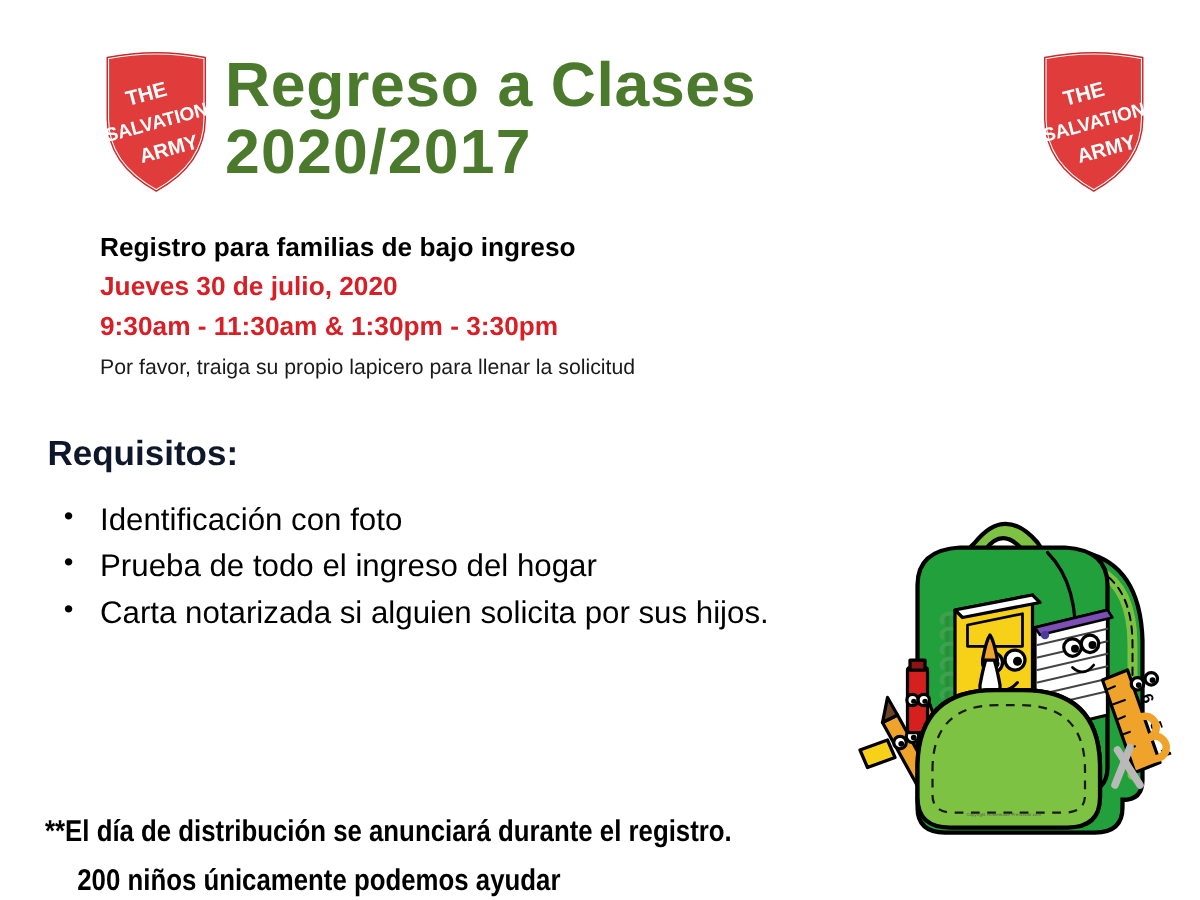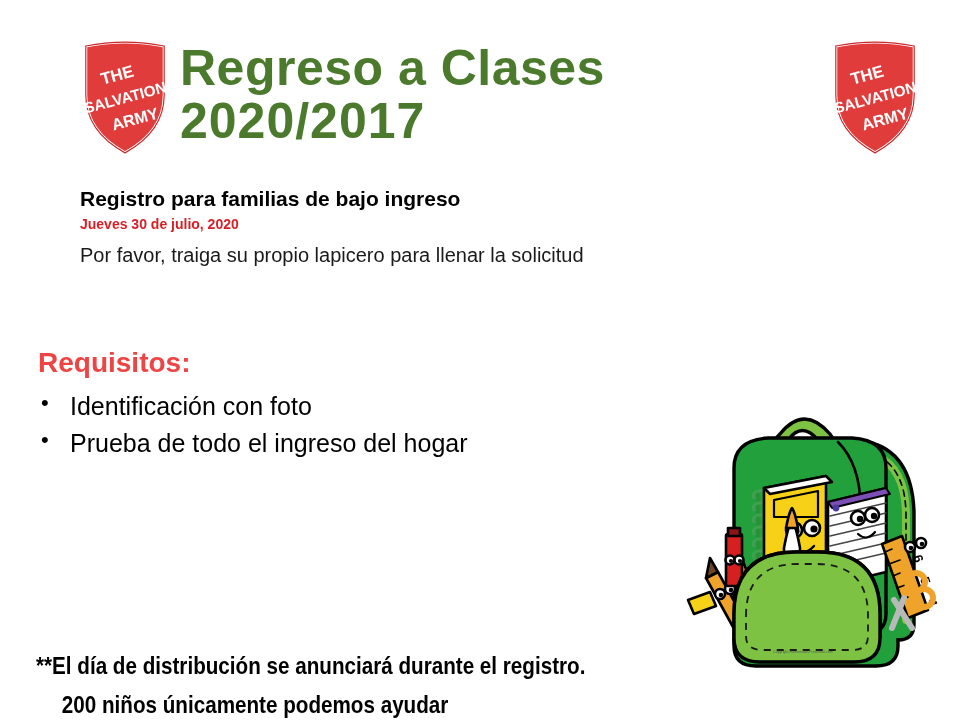--- a/index.html
+++ b/index.html
@@ -54,47 +54,47 @@
     text-align: left;
     margin-top: 12px;
   }
   .sub-1 {
     font-size: 21px;
     font-weight: bold;
     color: #000000;
     line-height: 1.45;
   }
   .sub-2, .sub-3 {
-    font-size: 14px;
+    font-size: 21px;
     font-weight: bold;
     color: #D81F26;
     line-height: 1.52;
   }
   .sub-4 {
-    font-size: 20px;
+    font-size: 17px;
     font-weight: normal;
     color: #1a1a1a;
     line-height: 1.9;
   }
 
   
   .req-head {
     position: absolute;
     left: 38px;
     top: 347px;
     font-size: 28px;
     font-weight: bold;
-    color: #ef4444;
+    color: #0f172a;
   }
   .req-list {
     position: absolute;
     left: 38px;
     top: 388px;
     width: 680px;
-    margin: 0;
+    margin: 10px;
     padding: 0;
     list-style: none;
   }
   .req-list li {
     font-size: 25px;
     line-height: 1.47;
     color: #000000;
     white-space: nowrap;
     position: relative;
     padding-left: 32px;
@@ -175,27 +175,29 @@
 </div>
 
 <div class="title-block">
   <div class="title-line">Regreso a Clases</div>
   <div class="title-line title-line-2">2020/2017</div>
 </div>
 
 <div class="sub-block">
   <div class="sub-1">Registro para familias de bajo ingreso</div>
   <div class="sub-2">Jueves 30 de julio, 2020</div>
+  <div class="sub-3">9:30am - 11:30am &amp; 1:30pm - 3:30pm</div>
   <div class="sub-4">Por favor, traiga su propio lapicero para llenar la solicitud</div>
 </div>
 
 <div class="req-head">Requisitos:</div>
 <ul class="req-list">
   <li>Identificación con foto</li>
   <li>Prueba de todo el ingreso del hogar</li>
+  <li>Carta notarizada si alguien solicita por sus hijos.</li>
 </ul>
 
 <div class="note">
   <div class="note-line">**El día de distribución se anunciará durante el registro.</div>
   <div class="note-line note-line-2">200 niños únicamente podemos ayudar</div>
 </div>
 
 <div class="backpack">
   <svg viewBox="0 0 284 288">
     <g stroke="#000" stroke-width="3.4" stroke-linejoin="round" stroke-linecap="round">

